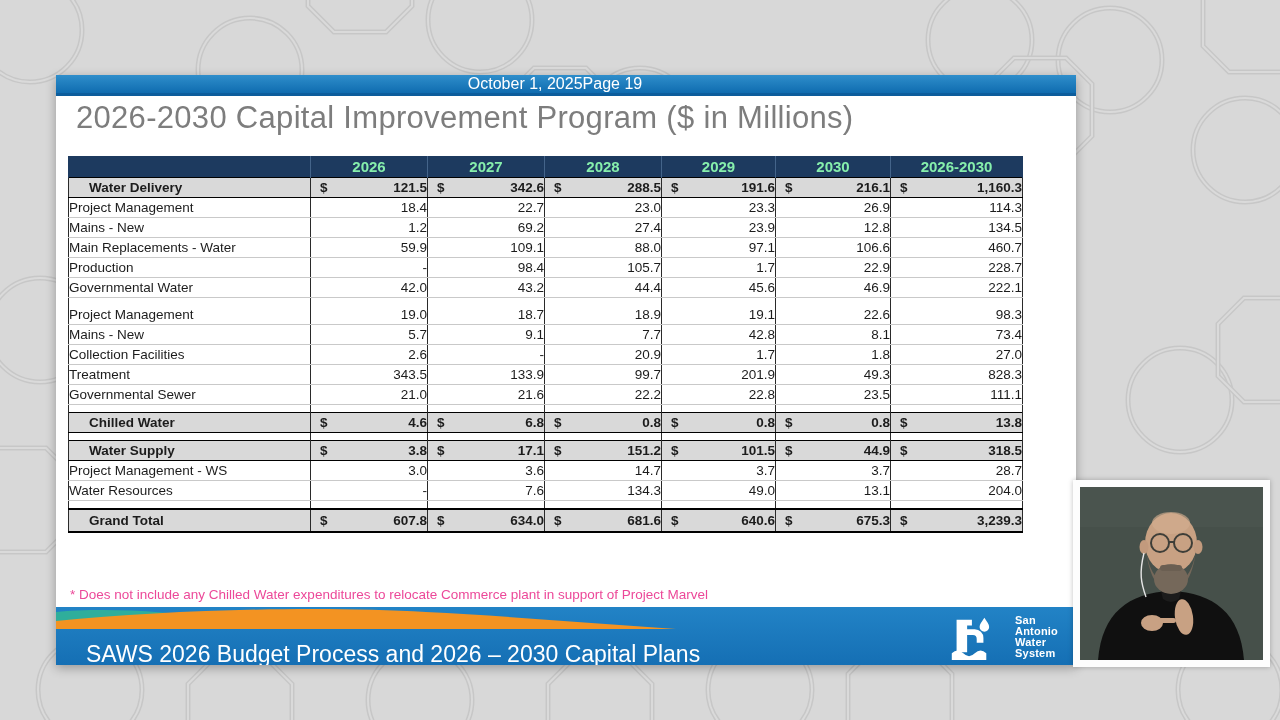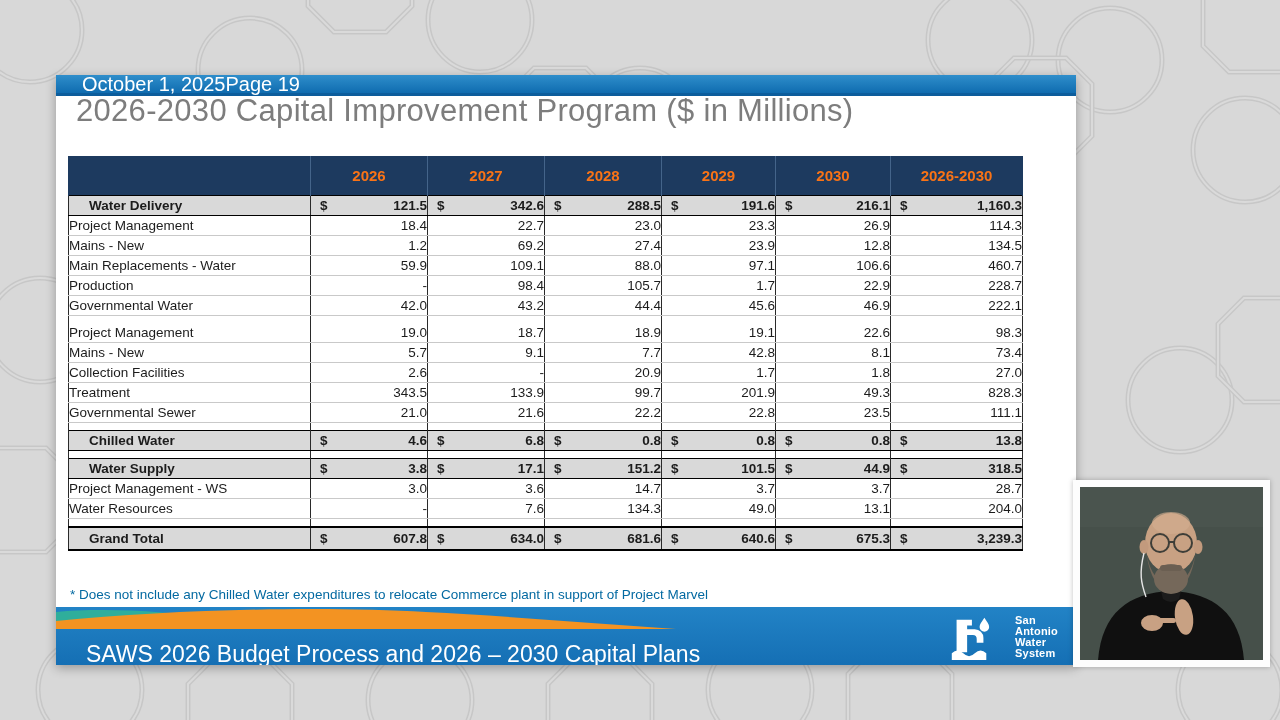--- a/index.html
+++ b/index.html
@@ -10,36 +10,36 @@
   .bg{position:absolute;left:0;top:0}
   
   .slide{
     position:absolute;left:56px;top:75px;width:1020px;height:590px;
     background:#ffffff;box-shadow:0 3px 10px rgba(0,0,0,.30);
   }
   .topbar{
     position:absolute;top:0;left:0;right:0;height:21px;
     background:linear-gradient(#2f8ecb,#0f6cb0);
     border-bottom:3px solid #0c5d9c;
-    display:flex;justify-content:flex-start;align-items:center;
-    color:#ffffff;font-size:20px;padding:0 48px 0 26px;box-sizing:border-box;
+    display:flex;justify-content:center;align-items:center;
+    color:#ffffff;font-size:16px;padding:0 48px 0 26px;box-sizing:border-box;
     white-space:nowrap;
   }
   .title{
-    position:absolute;top:18px;left:20px;font-size:31px;color:#7d7d7d;
+    position:absolute;top:25px;left:20px;font-size:31px;color:#7d7d7d;
     letter-spacing:.3px;white-space:nowrap;
   }
   
   table.cip{
     position:absolute;left:12px;top:81px;width:954px;
     border-collapse:collapse;table-layout:fixed;
   }
   .cip th{
-    background:#1d3a5f;color:#f97316;font-size:15px;font-weight:bold;
-    height:39px;border-right:1px solid #44648a;padding:0;white-space:nowrap;
+    background:#1d3a5f;color:#86efac;font-size:15px;font-weight:bold;
+    height:21px;border-right:1px solid #44648a;padding:0;white-space:nowrap;
   }
   .cip th:last-child{border-right:1px solid #1d3a5f}
   .cip td{
     border-right:1px solid #2a2a2a;font-size:13.5px;height:19px;line-height:19px;
     padding:0;color:#1c1c1c;white-space:nowrap;overflow:hidden;background:#fff;
   }
   .cip td:first-child{border-left:1px solid #2a2a2a}
   .cip th:first-child{border-left:1px solid #1d3a5f}
   tr.item td{border-bottom:1px solid #c9c9c9}
   tr.section td{
@@ -49,21 +49,21 @@
   tr.grand td{
     background:#d9d9d9;font-weight:bold;height:21px;line-height:21px;
     border-top:2px solid #000;border-bottom:2px solid #000;
   }
   tr.gap td{height:7px;line-height:7px;border-top:0;border-bottom:0}
   .c-label{padding-left:11px;text-align:left}
   tr.section .c-label,tr.grand .c-label{padding-left:20px}
   .c-val{text-align:right;padding-right:26px}
   .dollar{float:left;margin-left:9px}
   
-  .footnote{position:absolute;left:14px;top:512px;font-size:13.5px;color:#0369a1;white-space:nowrap}
+  .footnote{position:absolute;left:14px;top:512px;font-size:13.5px;color:#ec4899;white-space:nowrap}
   .banner{
     position:absolute;left:0;right:0;bottom:0;height:58px;
     background:linear-gradient(#2283c6,#156fb4);overflow:hidden;
   }
   .banner-wave{position:absolute;top:0;left:0;display:block}
   .banner-title{
     position:absolute;left:30px;top:34px;color:#ffffff;font-size:23px;white-space:nowrap;
   }
   .logo{position:absolute;right:18px;top:7px;display:flex;align-items:center;gap:22px}
   .logo-text{color:#fff;font-weight:bold;font-size:11px;line-height:11px;letter-spacing:.2px}

